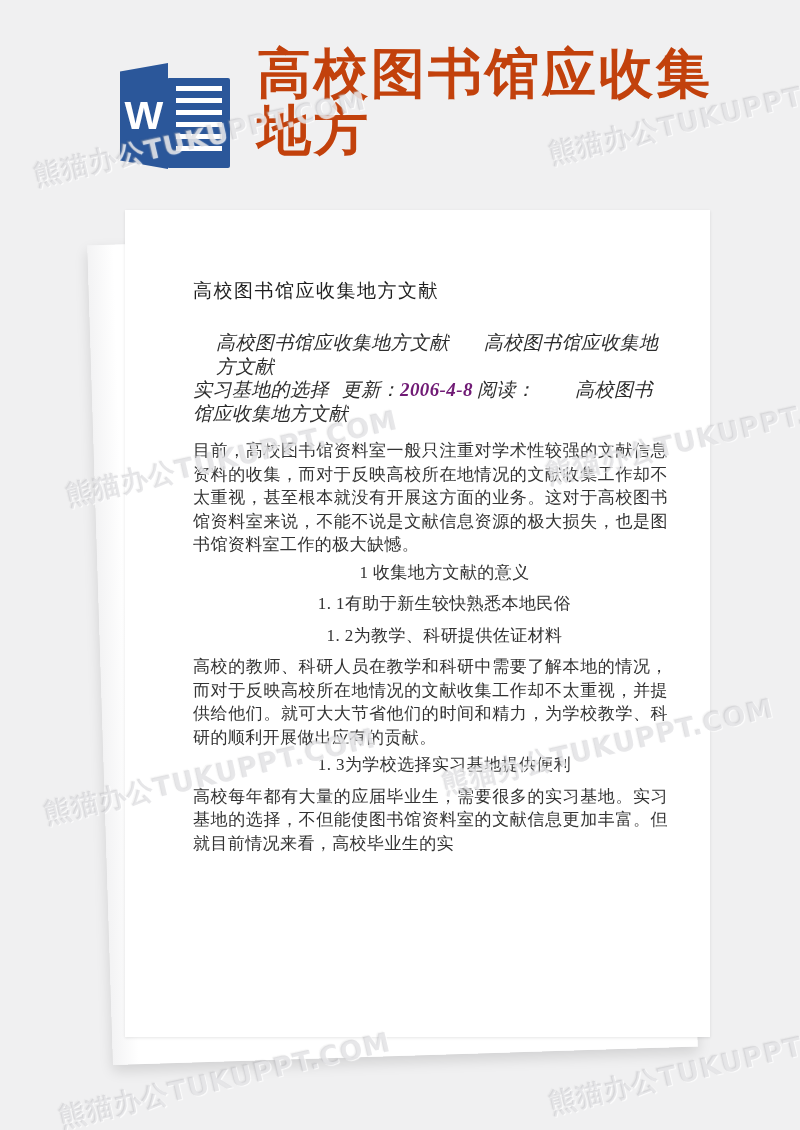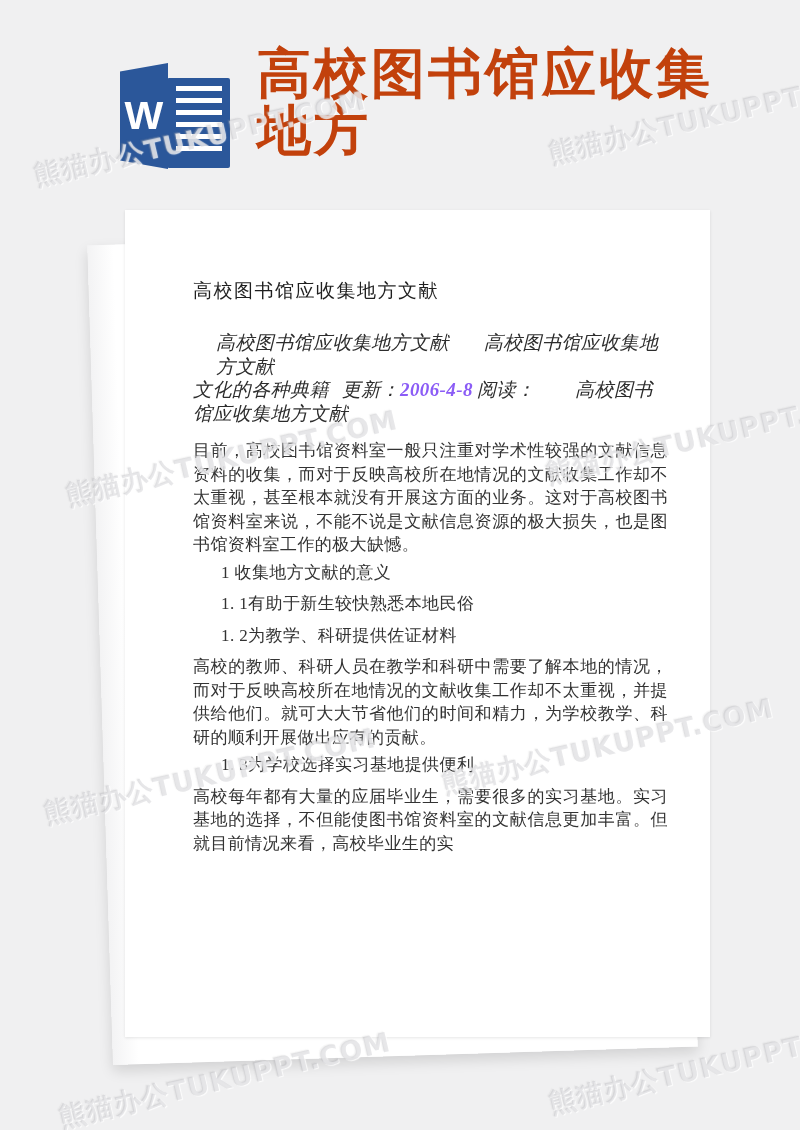--- a/index.html
+++ b/index.html
@@ -68,27 +68,27 @@
     color:#1f1f1f; letter-spacing:1.5px;
   }
   .meta1, .meta2 {
     font-size:19px; line-height:23.5px; color:#2d2d2d; letter-spacing:0.4px;font-style:italic;
   }
   .meta1 { padding-left:23px; }
   .meta1 .gap-a { display:inline-block; width:35px; }
   .meta2 .gap-b { display:inline-block; width:13px; }
   .meta2 .gap-c { display:inline-block; width:4px; }
   .meta2 .gap-d { display:inline-block; width:40px; }
-  .meta2 b { color:#8b5cf6; }
+  .meta2 b { color:#701a75; }
   .doc-body { margin-top:14px; }
   .blk {
     font-size:17px; line-height:23.5px; letter-spacing:0.4px;
     color:#333333; margin:0 0 4px; text-align:justify;
   }
-  .blk-h { text-indent:28px; margin-bottom:8px; text-align:left; }
+  .blk-h { text-indent:28px; margin-bottom:8px; text-align:center; }
 </style>
 </head>
 <body>
 
 <div class="stage">
 
   <div class="wm" style="left:30px;  top:120px;">熊猫办公TUKUPPT.COM</div>
   <div class="wm" style="left:545px; top:98px;">熊猫办公TUKUPPT.COM</div>
   <div class="wm" style="left:62px;  top:440px;">熊猫办公TUKUPPT.COM</div>
   <div class="wm" style="left:542px; top:418px;">熊猫办公TUKUPPT.COM</div>
@@ -109,21 +109,21 @@
     <h1 class="main-title"><span>高校图书馆应收集地方</span><br></h1>
   </div>
 
   <div class="back-page"></div>
 
   <div class="doc-page">
     <h2 class="doc-title">高校图书馆应收集地方文献</h2>
 
     <div class="meta1"><span>高校图书馆应收集地方文献</span><span class="gap-a"></span><span>高校图书馆应收集地方文献</span></div>
 
-    <div class="meta2"><span>文化的各种典籍</span><span class="gap-b"></span><span>更新：</span><b>2006-4-8</b><span class="gap-c"></span><span>阅读：</span><span class="gap-d"></span><span>高校图书馆应收集地方文献</span></div>
+    <div class="meta2"><span>实习基地的选择</span><span class="gap-b"></span><span>更新：</span><b>2006-4-8</b><span class="gap-c"></span><span>阅读：</span><span class="gap-d"></span><span>高校图书馆应收集地方文献</span></div>
 
     <div class="doc-body">
 
         <div class="blk blk-p">目前，高校图书馆资料室一般只注重对学术性较强的文献信息资料的收集，而对于反映高校所在地情况的文献收集工作却不太重视，甚至根本就没有开展这方面的业务。这对于高校图书馆资料室来说，不能不说是文献信息资源的极大损失，也是图书馆资料室工作的极大缺憾。</div>
 
         <div class="blk blk-h">1 收集地方文献的意义</div>
 
 
         <div class="blk blk-h">1. 1有助于新生较快熟悉本地民俗</div>
 

